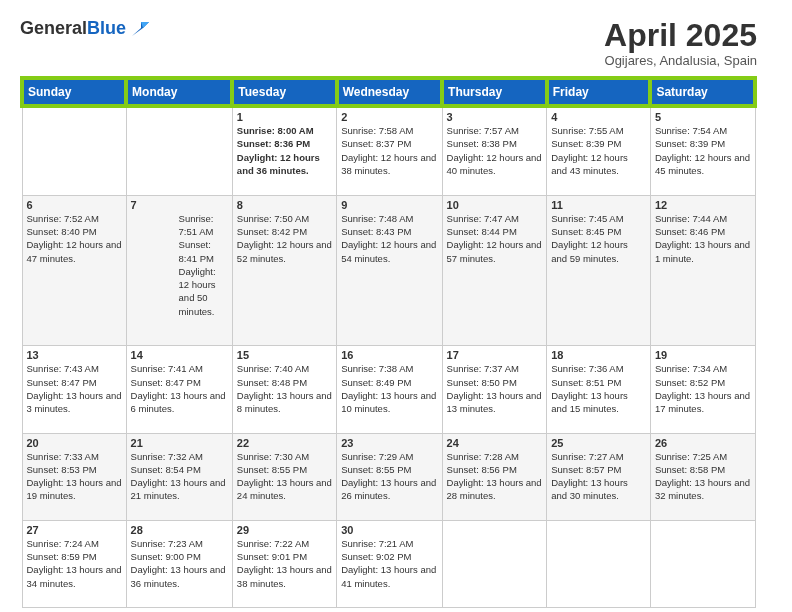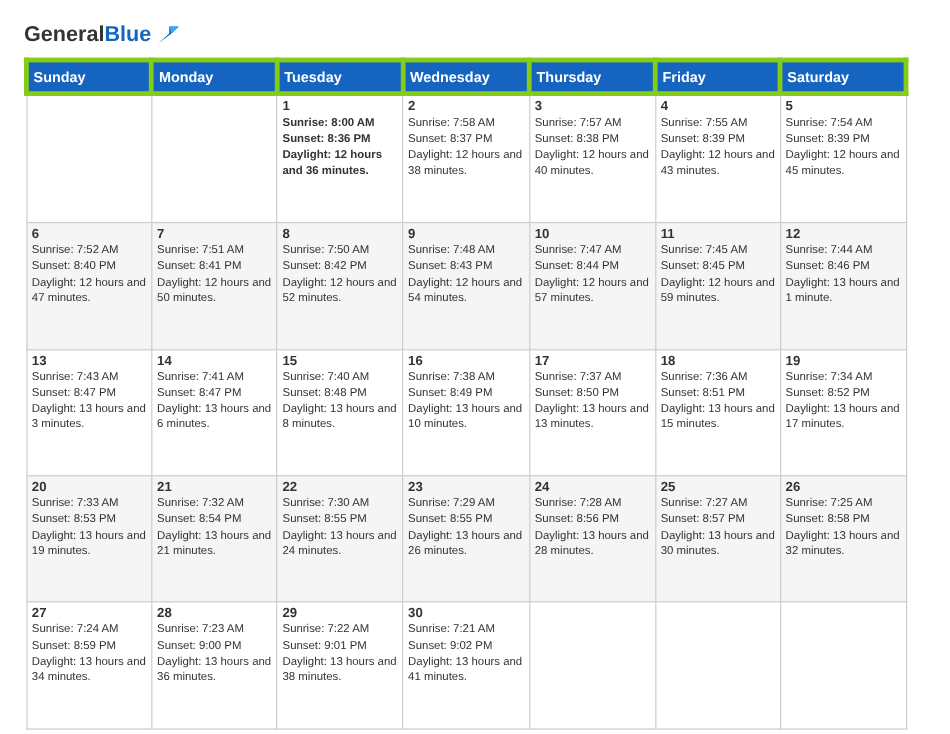--- a/index.html
+++ b/index.html
@@ -105,20 +105,24 @@
           <span class="logo-text">
             <span class="logo-general">General</span><span class="logo-blue">Blue</span>
           </span>
           <svg class="logo-icon" viewBox="0 0 22 22">
             <polygon points="5,18 16,10 22,4 14,4 14,10 5,18" fill="#1565C0"></polygon>
             <polygon points="14,4 22,4 16,10" fill="#42A5F5"></polygon>
           </svg>
         </div>
       </div>
     </div>
+    <div class="title-block">
+      <div class="month-title">April 2025</div>
+      <div class="subtitle">Ogijares, Andalusia, Spain</div>
+    </div>
   </div>
 
   <table class="calendar">
     <thead>
       <tr>
 
       <th>Sunday</th>
           <th>Monday</th>
           <th>Tuesday</th>
           <th>Wednesday</th>
@@ -164,21 +168,21 @@
         </tr>
         <tr>
           <td>
             <span class="day-num">6</span>
             <div class="day-info" style="white-space: pre-line;">Sunrise: 7:52 AM
 Sunset: 8:40 PM
 Daylight: 12 hours and 47 minutes.</div>
           </td>
           <td>
             <span class="day-num">7</span>
-            <div class="day-info" style="white-space: pre-line;">Sunrise: 7:51 AM
+            <div class="day-info" style="white-space: pre-line; margin-left: 48px;">Sunrise: 7:51 AM
 Sunset: 8:41 PM
 Daylight: 12 hours and 50 minutes.</div>
           </td>
           <td>
             <span class="day-num">8</span>
             <div class="day-info" style="white-space: pre-line;">Sunrise: 7:50 AM
 Sunset: 8:42 PM
 Daylight: 12 hours and 52 minutes.</div>
           </td>
           <td>

